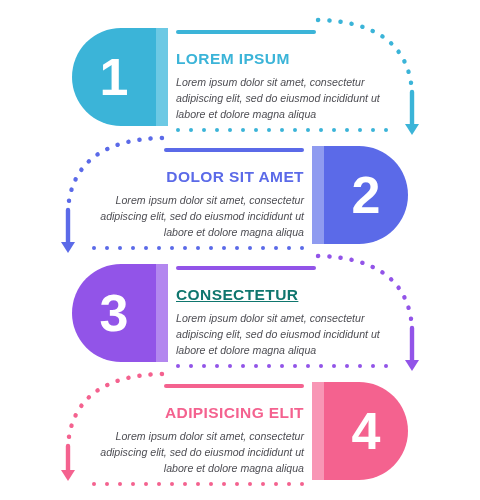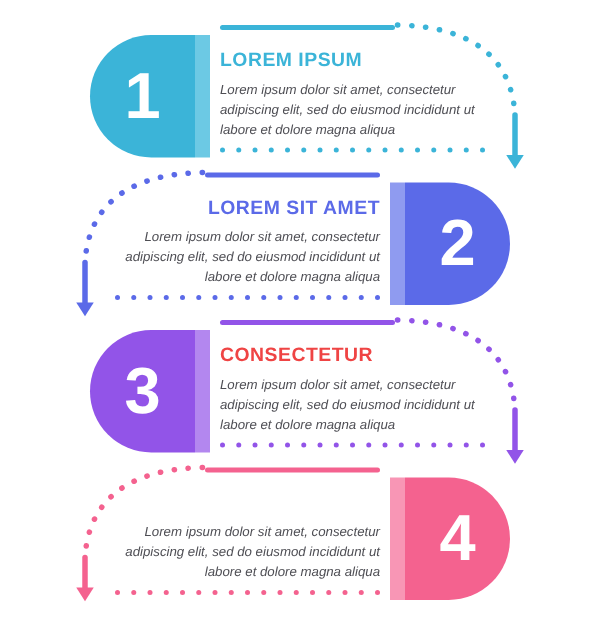--- a/index.html
+++ b/index.html
@@ -85,21 +85,21 @@
   .badge.right .badge-body {
     left: 12px;
     border-radius: 0 49px 49px 0;
   }
   .badge.right .badge-tab { left: 0; }
   .badge.right .badge-num { left: 12px; }
 
   
   .panel {
     position: absolute;
-    top: 0;
+    top: 10px;
     width: 228px;
     height: 118px;
   }
   .panel.left-text {
     left: 176px;
     text-align: left;
   }
   .panel.right-text {
     left: 76px;
     text-align: right;
@@ -212,21 +212,21 @@
   </div>
 
   <div class="step step-2">
     <div class="badge right">
       <div class="badge-body" style="background: rgb(91, 106, 232);"></div>
       <div class="badge-tab" style="background: rgb(143, 155, 240);"></div>
       <div class="badge-num">2</div>
     </div>
     <div class="panel right-text">
       <div class="rule" style="background: rgb(91, 106, 232);"></div>
-      <div class="heading" style="color: rgb(91, 106, 232);">LOREM SIT AMET</div>
+      <div class="heading" style="color: rgb(91, 106, 232);">DOLOR SIT AMET</div>
       <div class="body-text">Lorem ipsum dolor sit amet, consectetur adipiscing elit, sed do eiusmod incididunt ut labore et dolore magna aliqua</div>
       <div class="dotline">
           <i style="background: rgb(91, 106, 232); right: 0px;"></i>
           <i style="background: rgb(91, 106, 232); right: 13px;"></i>
           <i style="background: rgb(91, 106, 232); right: 26px;"></i>
           <i style="background: rgb(91, 106, 232); right: 39px;"></i>
           <i style="background: rgb(91, 106, 232); right: 52px;"></i>
           <i style="background: rgb(91, 106, 232); right: 65px;"></i>
           <i style="background: rgb(91, 106, 232); right: 78px;"></i>
           <i style="background: rgb(91, 106, 232); right: 91px;"></i>
@@ -244,21 +244,21 @@
   </div>
 
   <div class="step step-3">
     <div class="badge left">
       <div class="badge-body" style="background: rgb(146, 84, 232);"></div>
       <div class="badge-tab" style="background: rgb(179, 135, 239);"></div>
       <div class="badge-num">3</div>
     </div>
     <div class="panel left-text">
       <div class="rule" style="background: rgb(146, 84, 232);"></div>
-      <div class="heading" style="color: #ef4444;">CONSECTETUR</div>
+      <div class="heading" style="color: #0f766e; text-decoration: underline;">CONSECTETUR</div>
       <div class="body-text">Lorem ipsum dolor sit amet, consectetur adipiscing elit, sed do eiusmod incididunt ut labore et dolore magna aliqua</div>
       <div class="dotline">
           <i style="background: rgb(146, 84, 232); left: 0px;"></i>
           <i style="background: rgb(146, 84, 232); left: 13px;"></i>
           <i style="background: rgb(146, 84, 232); left: 26px;"></i>
           <i style="background: rgb(146, 84, 232); left: 39px;"></i>
           <i style="background: rgb(146, 84, 232); left: 52px;"></i>
           <i style="background: rgb(146, 84, 232); left: 65px;"></i>
           <i style="background: rgb(146, 84, 232); left: 78px;"></i>
           <i style="background: rgb(146, 84, 232); left: 91px;"></i>
@@ -276,20 +276,21 @@
   </div>
 
   <div class="step step-4">
     <div class="badge right">
       <div class="badge-body" style="background: rgb(244, 98, 143);"></div>
       <div class="badge-tab" style="background: rgb(248, 150, 181);"></div>
       <div class="badge-num">4</div>
     </div>
     <div class="panel right-text">
       <div class="rule" style="background: rgb(244, 98, 143);"></div>
+      <div class="heading" style="color: rgb(244, 98, 143);">ADIPISICING ELIT</div>
       <div class="body-text">Lorem ipsum dolor sit amet, consectetur adipiscing elit, sed do eiusmod incididunt ut labore et dolore magna aliqua</div>
       <div class="dotline">
           <i style="background: rgb(244, 98, 143); right: 0px;"></i>
           <i style="background: rgb(244, 98, 143); right: 13px;"></i>
           <i style="background: rgb(244, 98, 143); right: 26px;"></i>
           <i style="background: rgb(244, 98, 143); right: 39px;"></i>
           <i style="background: rgb(244, 98, 143); right: 52px;"></i>
           <i style="background: rgb(244, 98, 143); right: 65px;"></i>
           <i style="background: rgb(244, 98, 143); right: 78px;"></i>
           <i style="background: rgb(244, 98, 143); right: 91px;"></i>

